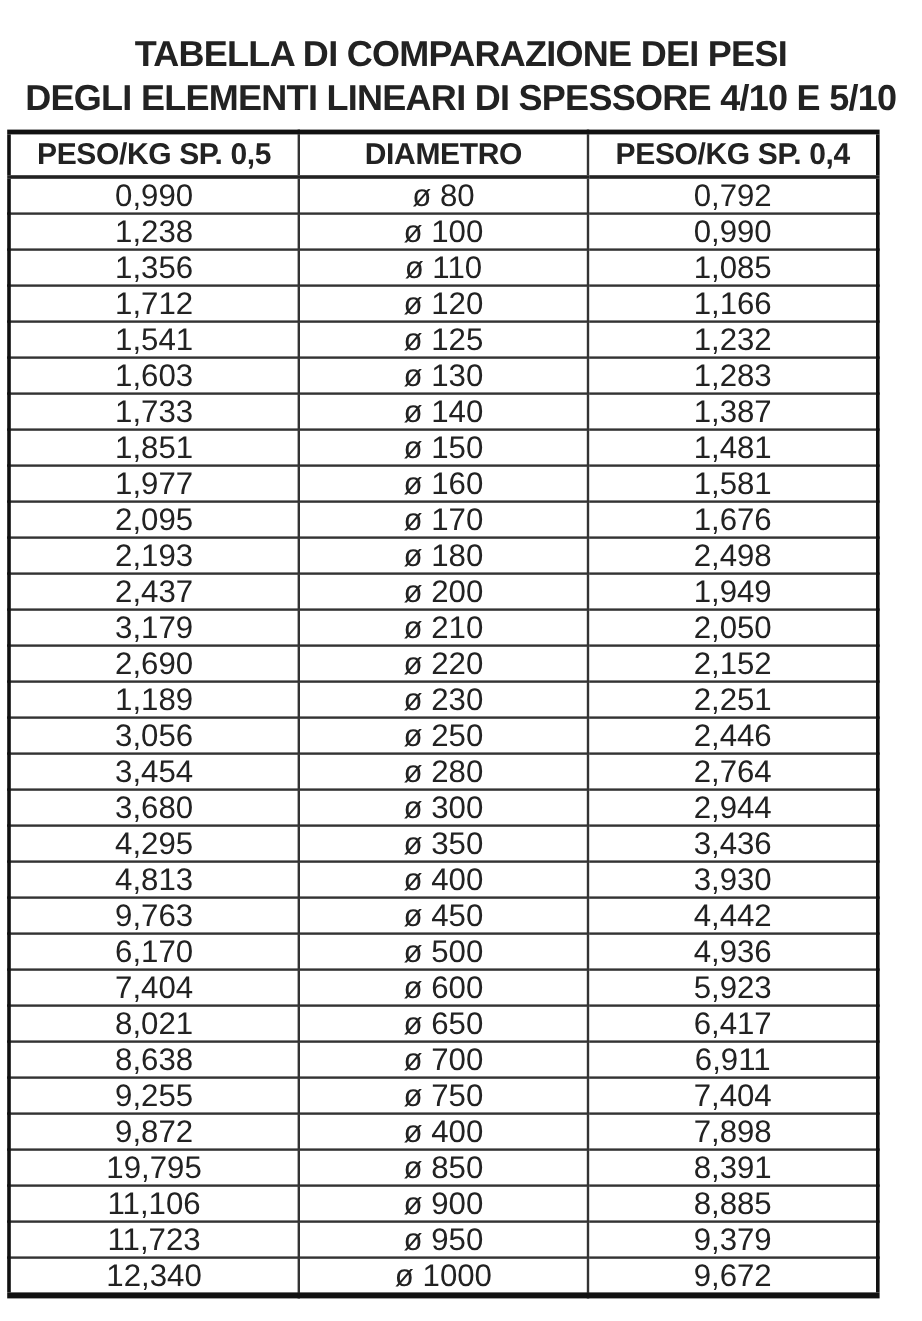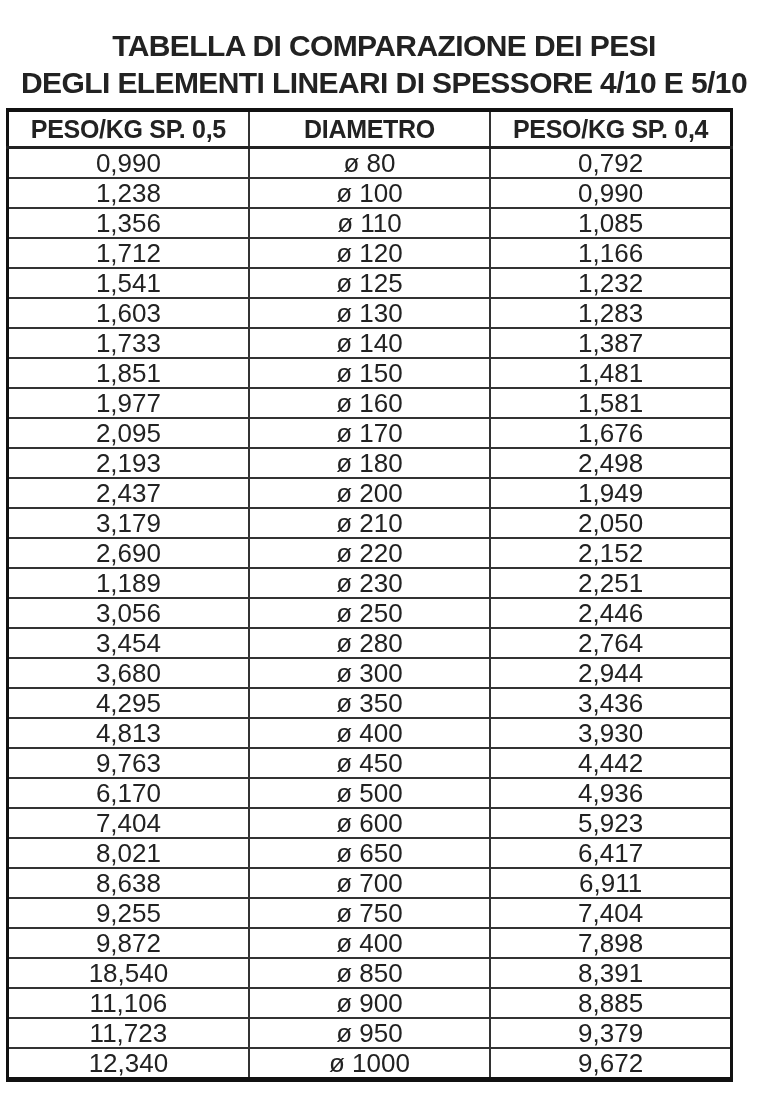--- a/index.html
+++ b/index.html
@@ -204,21 +204,21 @@
           <td>9,255</td>
           <td>ø 750</td>
           <td>7,404</td>
         </tr>
         <tr>
           <td>9,872</td>
           <td>ø 400</td>
           <td>7,898</td>
         </tr>
         <tr>
-          <td>18,540</td>
+          <td>19,795</td>
           <td>ø 850</td>
           <td>8,391</td>
         </tr>
         <tr>
           <td>11,106</td>
           <td>ø 900</td>
           <td>8,885</td>
         </tr>
         <tr>
           <td>11,723</td>

